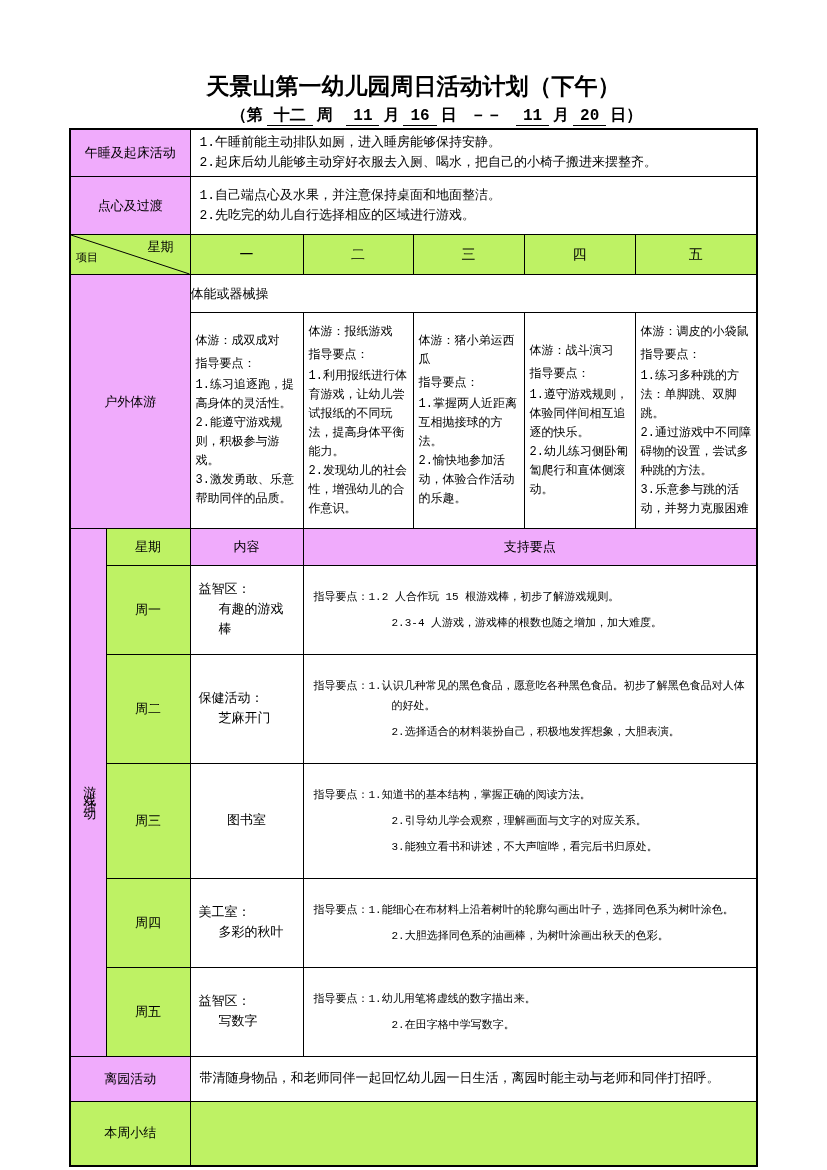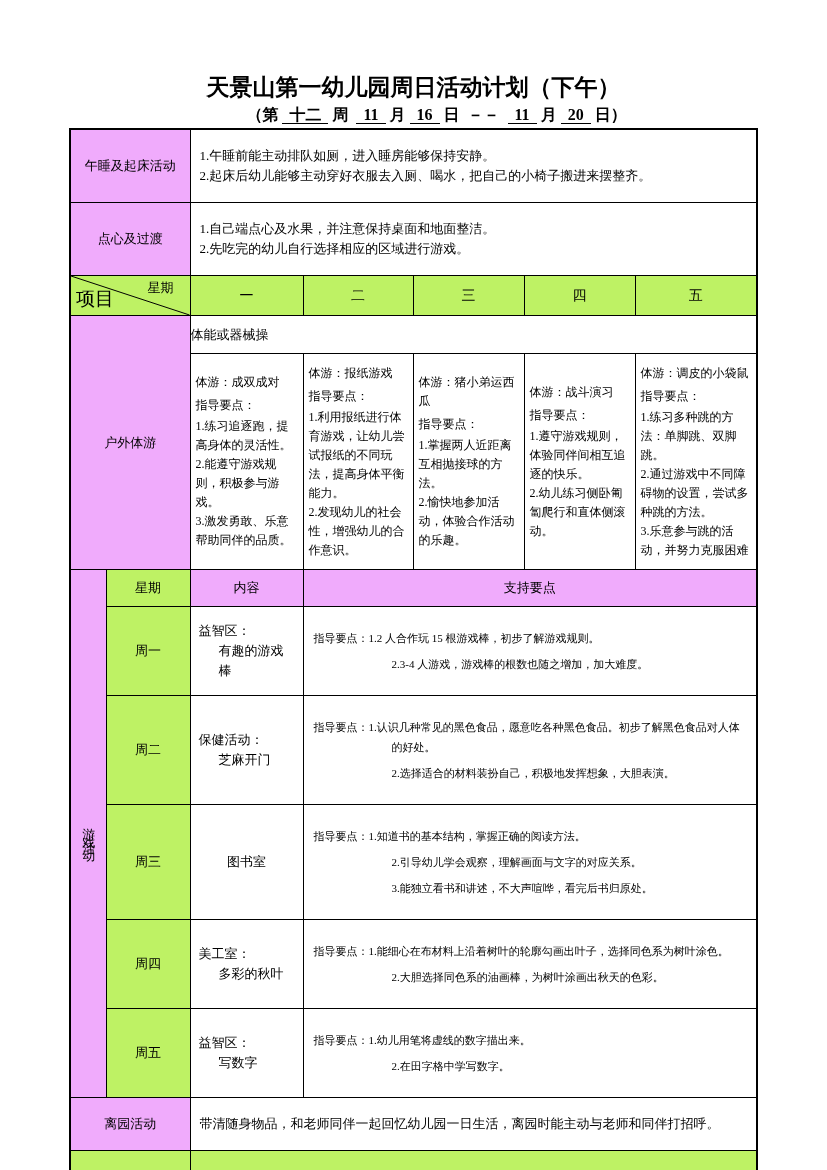--- a/index.html
+++ b/index.html
@@ -1,43 +1,43 @@
 <!DOCTYPE html>
 <html><head>
 <meta charset="utf-8">
 <style>
   * { box-sizing: border-box; margin: 0; padding: 0; }
   html,body { background: #fff; }
   .page {
     width: 827px; height: 1170px; background: #fff; position: relative;
-    font-family: Liberation Serif, serif; color: #000; overflow: hidden;
+    font-family: Liberation Mono, monospace; color: #000; overflow: hidden;
   }
   .title { text-align: center; font-size: 23px; font-weight: bold; padding-top: 74px; line-height: 28px; }
   .subtitle { text-align: center; font-size: 16px; font-weight: bold; margin-top: 3px; margin-left: 46px; }
   .subtitle span { margin: 0 2px; }
   .u { border-bottom: 1.5px solid #000; padding: 0 7px; display: inline-block; line-height: 17px; }
   .info-row {
     width: 687px; margin: 5px auto 1px; display: flex; justify-content: space-between;
     font-size: 13px; font-weight: bold; align-items: flex-end;
   }
   .u-wide { border-bottom: 1.5px solid #000; display: inline-block; min-width: 100px; padding: 0 6px; line-height: 16px; }
   .u-teacher { border-bottom: 1.5px solid #000; display: inline-block; padding: 0 4px; line-height: 16px; }
 
   table.plan { width: 687px; margin: 2px auto 0; border-collapse: collapse; border: 2px solid #000; table-layout: fixed; }
   td { border: 1px solid #000; vertical-align: middle; }
   .gray  { background: #f0abfc; }
   .cream { background: #bef264; }
 
   .label-cell { text-align: center; font-size: 13px; }
-  .content-cell { padding: 16px 9px; font-size: 13px; line-height: 20px; margin-top: 14px; }
+  .content-cell { padding: 3px 9px; font-size: 13px; line-height: 20px; margin-top: 14px; }
 
   .corner { position: relative; height: 40px; }
   .corner svg { position: absolute; inset: 0; width: 100%; height: 100%; }
   .corner .tr { position: absolute; top: 3px; right: 16px; font-size: 13px; }
-  .corner .bl { position: absolute; bottom: 3px; left: 5px; font-size: 19px; }
+  .corner .bl { position: absolute; bottom: 9px; left: 5px; font-size: 11px; }
   .day-head { text-align: center; font-size: 14px; }
 
   .banner-cell { text-align: left; font-size: 13px; margin-top: 28px; }
   .outdoor-cell { padding: 4px 5px; font-size: 12px; line-height: 19px; vertical-align: middle; }
   .outdoor-cell .ot { margin-bottom: 4px; }
   .outdoor-cell .opl { margin-bottom: 2px; }
 
   .vert-cell { text-align: center; }
   .vert { writing-mode: vertical-lr; text-orientation: upright; letter-spacing: 7px; font-size: 13px; display: inline-block; }
 

